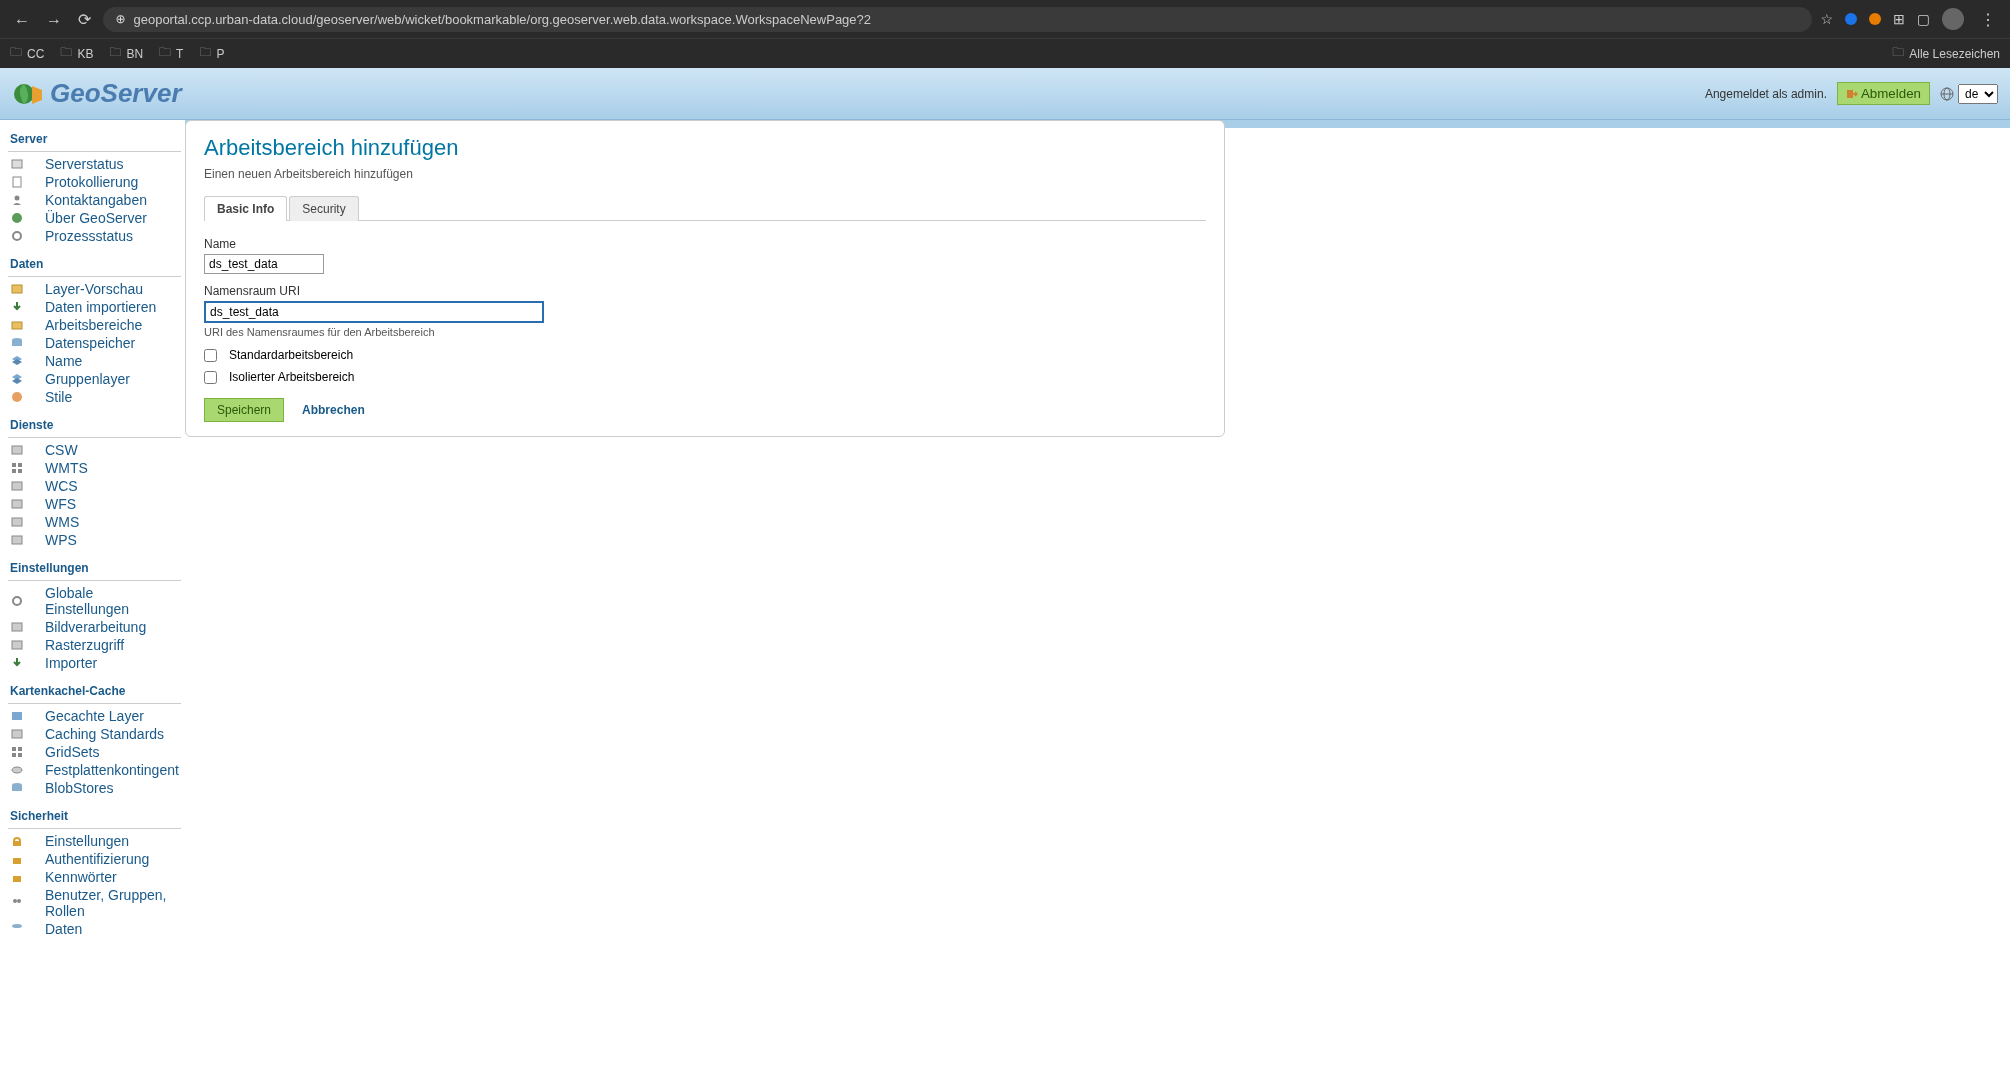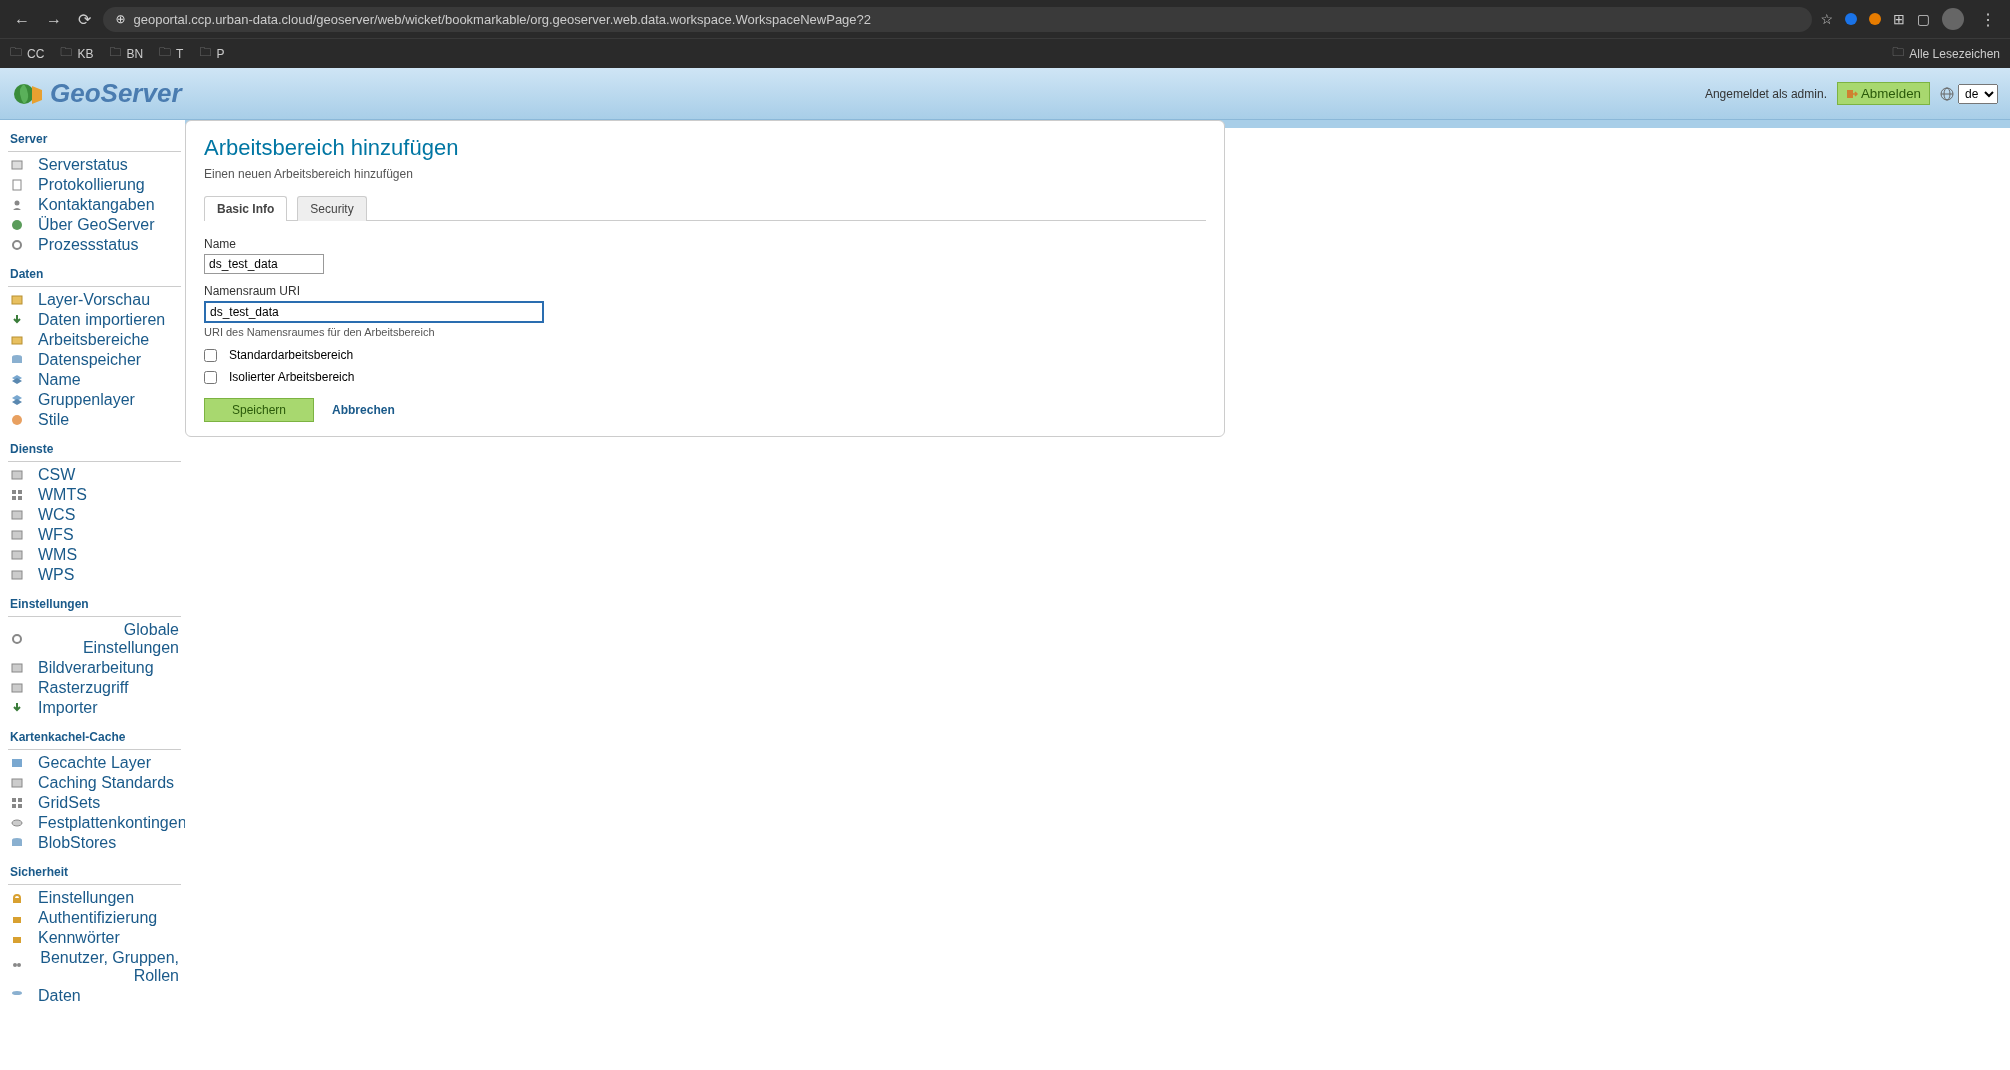--- a/index.html
+++ b/index.html
@@ -43,52 +43,52 @@
 .globe-icon { width: 14px; height: 14px; }
 
 
 .layout { display: flex; }
 .sidebar { width: 185px; padding: 8px 4px 8px 8px; }
 .sidebar-section { margin-bottom: 8px; }
 .sidebar-title { font-size: 12px; font-weight: bold; color: #1a5a8a; padding: 4px 2px 3px; }
 .sidebar-section hr { border: none; border-top: 1px solid #ccc; margin: 2px 0 3px; }
 .sidebar ul { list-style: none; }
 .sidebar li { padding: 1px 0; }
-.sidebar a { color: #1a5a8a; text-decoration: none; display: flex; align-items: center; gap: 14px; font-size: 16px; padding: 0 2px; text-align: right; }
+.sidebar a { color: #1a5a8a; text-decoration: none; display: flex; align-items: center; gap: 21px; font-size: 14px; padding: 0 2px; }
 .nav-icon { width: 14px; height: 14px; display: inline-block; flex-shrink: 0; }
 
 
 .main-wrap { flex: 1; padding: 0; background: linear-gradient(to bottom, #a8cee8 0px, #a8cee8 8px, #fff 8px); }
 .main-panel {
   background: #fff;
   margin: 0 10px 10px 0;
   border: 1px solid #ccc;
   border-radius: 6px;
   padding: 14px 18px;
   max-width: 1040px;
 }
 .page-title { color: #0076a3; font-size: 22px; font-weight: normal; margin-bottom: 6px; }
 .page-sub { color: #555; font-size: 12px; margin-bottom: 14px; }
 
 .tabs { border-bottom: 1px solid #ccc; display: flex; gap: 0; margin-bottom: 16px; }
-.tab { padding: 5px 12px; font-size: 12px; border: 1px solid #ccc; border-bottom: none; margin-right: 10px; border-radius: 3px 3px 0 0; cursor: pointer; background: #eee; color: #444; position: relative; top: 1px; }
+.tab { padding: 5px 12px; font-size: 12px; border: 1px solid #ccc; border-bottom: none; margin-right: 2px; border-radius: 3px 3px 0 0; cursor: pointer; background: #eee; color: #444; position: relative; top: 1px; }
 .tab.active { background: #fff; font-weight: bold; }
 .tab.active::after { content:''; position: absolute; left:0; right:0; bottom:-1px; height:2px; background:#fff; }
 
 .form-row { margin-bottom: 10px; }
 .form-label { display: block; font-size: 12px; color: #333; margin-bottom: 3px; }
 .form-input { font-size: 12px; padding: 2px 4px; border: 1px solid #999; }
 .input-name { width: 120px; }
 .input-uri { width: 340px; border: 2px solid #2a6db0; outline: none; }
 .help-text { font-size: 11px; color: #555; margin-top: 3px; }
 .check-row { display: flex; align-items: center; gap: 12px; margin-bottom: 8px; font-size: 12px; }
 .check-row input { width: 13px; height: 13px; }
 
 .btn-row { margin-top: 14px; display: flex; gap: 18px; align-items: center; }
-.btn-save { background: #a8d86f; border: 1px solid #7cb342; padding: 4px 27px; font-size: 12px; color: #2a5a0a; cursor: pointer; }
+.btn-save { background: #a8d86f; border: 1px solid #7cb342; padding: 4px 12px; font-size: 12px; color: #2a5a0a; cursor: pointer; }
 .btn-cancel { color: #1a5a8a; font-size: 12px; font-weight: bold; cursor: pointer; text-decoration: none; }
 
 
 svg { display: block; }
 </style>
 </head>
 <body>
 
 <div class="browser-chrome">
   <div class="toolbar">

